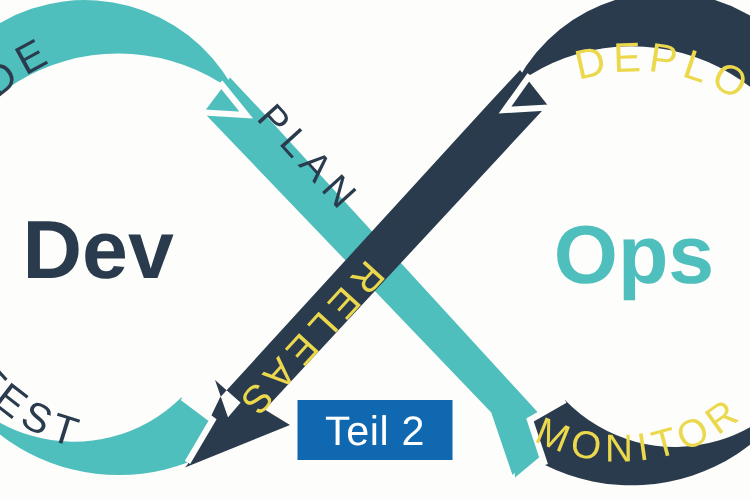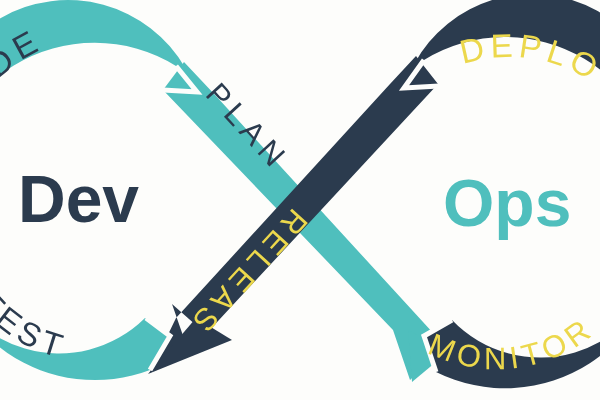--- a/index.html
+++ b/index.html
@@ -156,14 +156,17 @@
       <text font-size="31" fill="#ecd84c" letter-spacing="6" font-family="Liberation Sans, sans-serif">
         <textPath href="#arc-release" startOffset="6%">RELEASE</textPath>
       </text>
     </g>
 
     <text class="big-word" x="18" y="222" font-size="66" font-weight="700" fill="#2b3b4e" font-family="Liberation Sans, sans-serif">Dev</text>
 
     <text class="big-word" x="443" y="226" font-size="66" font-weight="700" fill="#4fbfbd" font-family="Liberation Sans, sans-serif">Ops</text>
   </svg>
 
+  <div id="teil-badge">
+    <span class="badge-text">Teil 2</span>
+  </div>
 
 </div>
 
 </body></html>

